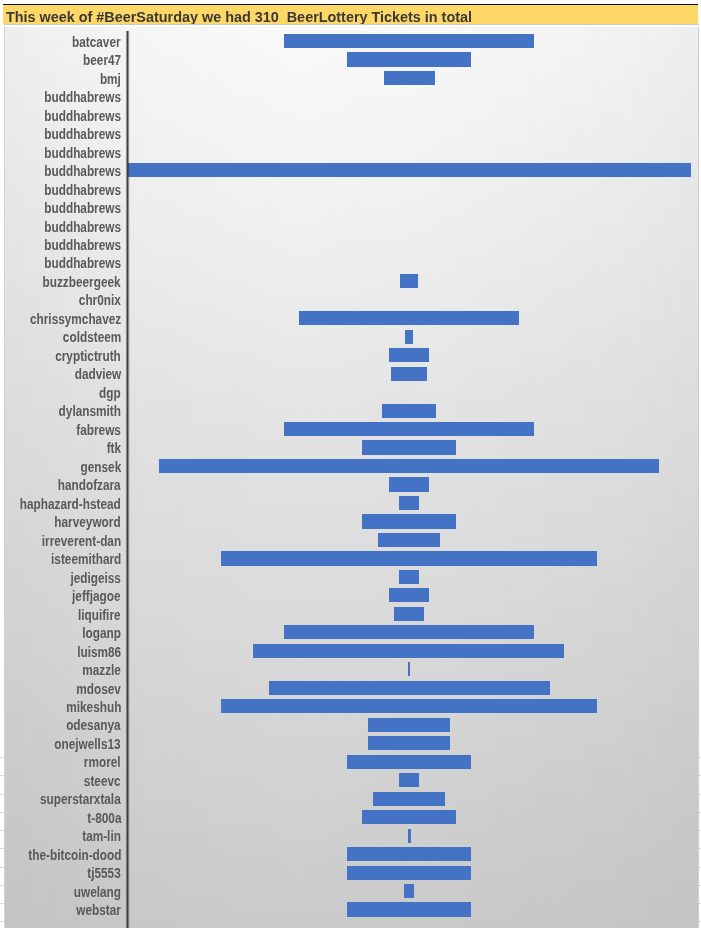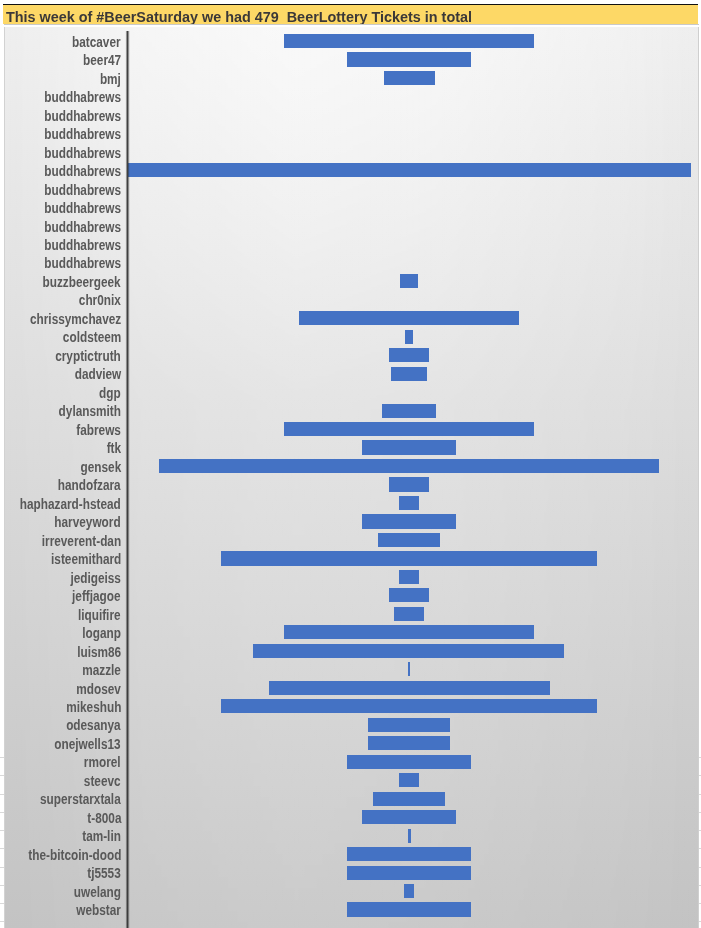--- a/index.html
+++ b/index.html
@@ -63,21 +63,21 @@
       <div class="sheetline" style="top: 811.8px; background: rgb(217, 217, 217);"></div>
       <div class="sheetline" style="top: 830px; background: rgb(217, 217, 217);"></div>
       <div class="sheetline" style="top: 848.3px; background: rgb(217, 217, 217);"></div>
       <div class="sheetline" style="top: 866.5px; background: rgb(217, 217, 217);"></div>
       <div class="sheetline" style="top: 884.8px; background: rgb(217, 217, 217);"></div>
       <div class="sheetline" style="top: 903px; background: rgb(217, 217, 217);"></div>
       <div class="sheetline" style="top: 921.3px; background: rgb(217, 217, 217);"></div>
     </div>
 
   <div class="titlebar">
-    <span class="titletext">This week of #BeerSaturday we had 479  BeerLottery Tickets in total</span>
+    <span class="titletext">This week of #BeerSaturday we had 310  BeerLottery Tickets in total</span>
   </div>
 
   <div class="chartpanel">
     <div class="glow glow1"></div>
   </div>
   <div class="paneltop"></div>
 
   <div class="axisline"></div>
   <div id="labels">
       <div class="catlabel" style="top: 34.7px; color: rgb(89, 89, 89);">batcaver</div>

